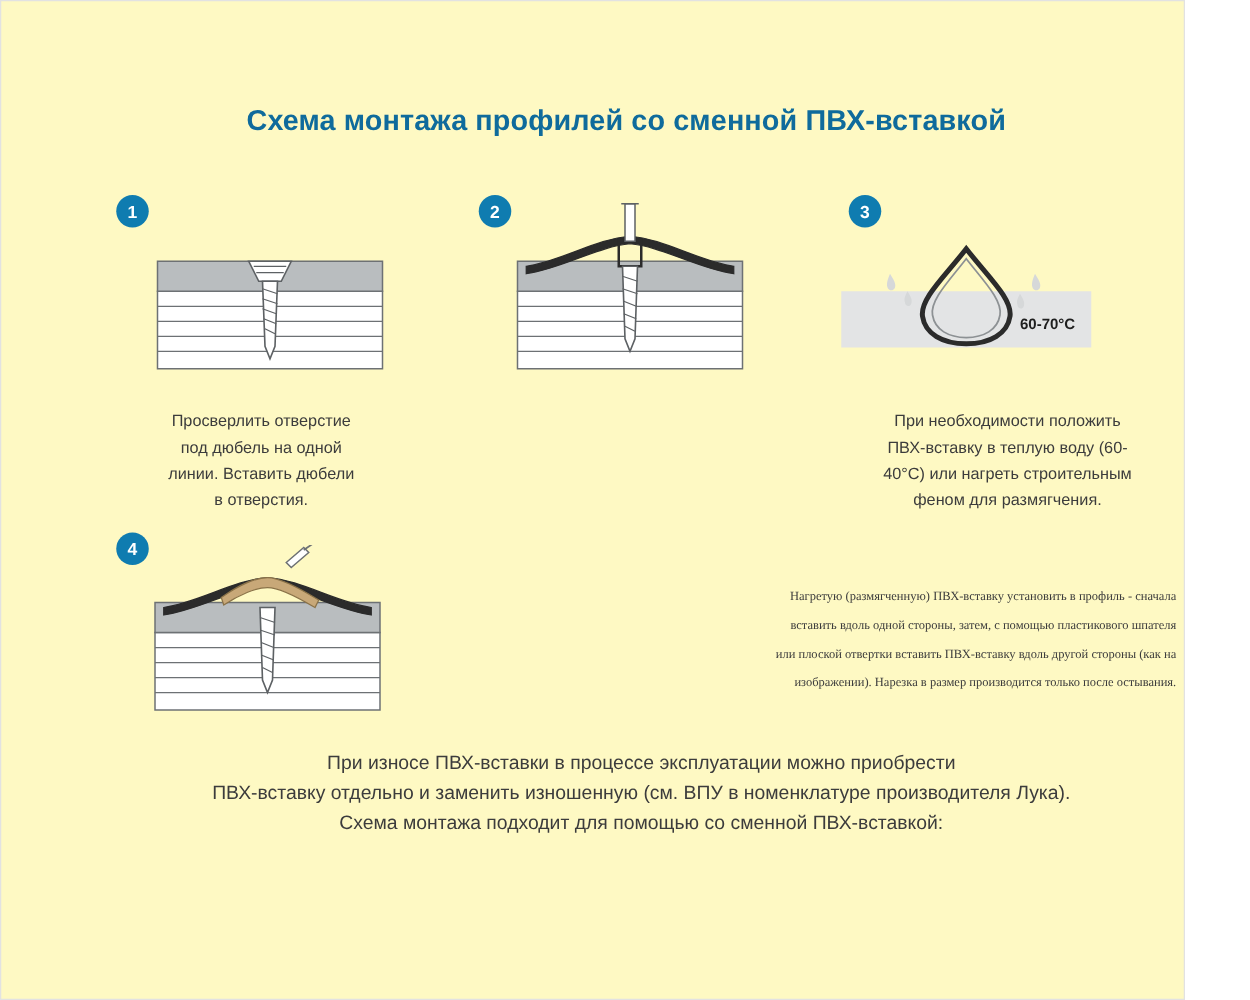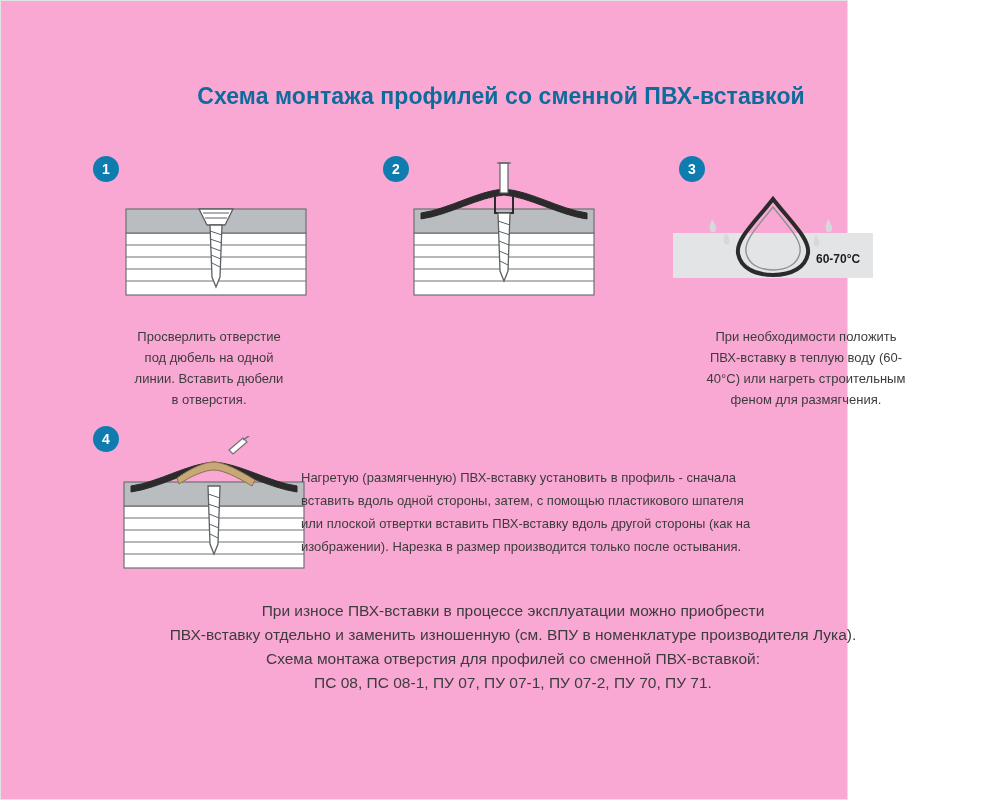--- a/index.html
+++ b/index.html
@@ -9,25 +9,25 @@
   body {
     width: 1000px;
     height: 800px;
     background: #ffffff;
     font-family: "Liberation Sans", sans-serif;
     color: #3a3a3a;
     overflow: hidden;
   }
   .page {
     position: relative;
-    width: 848px;
+    width: 948px;
     height: 800px;
     border: 1px solid #e2e2e2;
     box-sizing: border-box;
-    background: #f9a8d4;
+    background: #fef9c3;
   }
   .title {
     position: absolute;
     top: 82px;
     left: 0;
     width: 1000px;
     text-align: center;
     font-size: 23px;
     font-weight: bold;
     color: #0f6b9c;
@@ -56,24 +56,25 @@
     line-height: 21px;
     color: #3c3c3c;
   }
 
   .figure {
     position: absolute;
   }
 
   .bodytext {
     position: absolute;
-    text-align: left;
-    font-size: 13px;
+    text-align: right;
+    font-size: 10px;
     line-height: 23px;
     color: #3c3c3c;
+    font-family: Liberation Serif, serif;
   }
 
   .footer {
     position: absolute;
     left: 0;
     width: 1000px;
     text-align: center;
     font-size: 15.5px;
     line-height: 24px;
     color: #3c3c3c;
@@ -202,17 +203,16 @@
   </div>
 
   <div class="bodytext" style="left:300px; top:465px; width:640px; white-space:pre-line;">Нагретую (размягченную) ПВХ-вставку установить в профиль - сначала
 вставить вдоль одной стороны, затем, с помощью пластикового шпателя
 или плоской отвертки вставить ПВХ-вставку вдоль другой стороны (как на
 изображении). Нарезка в размер производится только после остывания.</div>
 
   <div class="footer" style="top:598px;">
     <div>При износе ПВХ-вставки в процессе эксплуатации можно приобрести</div>
     <div>ПВХ-вставку отдельно и заменить изношенную (см. ВПУ в номенклатуре производителя Лука).</div>
-    <div>Схема монтажа отверстия для профилей со сменной ПВХ-вставкой:</div>
-    <div>ПС 08, ПС 08-1, ПУ 07, ПУ 07-1, ПУ 07-2, ПУ 70, ПУ 71.</div>
+    <div>Схема монтажа подходит для помощью со сменной ПВХ-вставкой:</div>
   </div>
 
 </div>
 
 </body></html>

